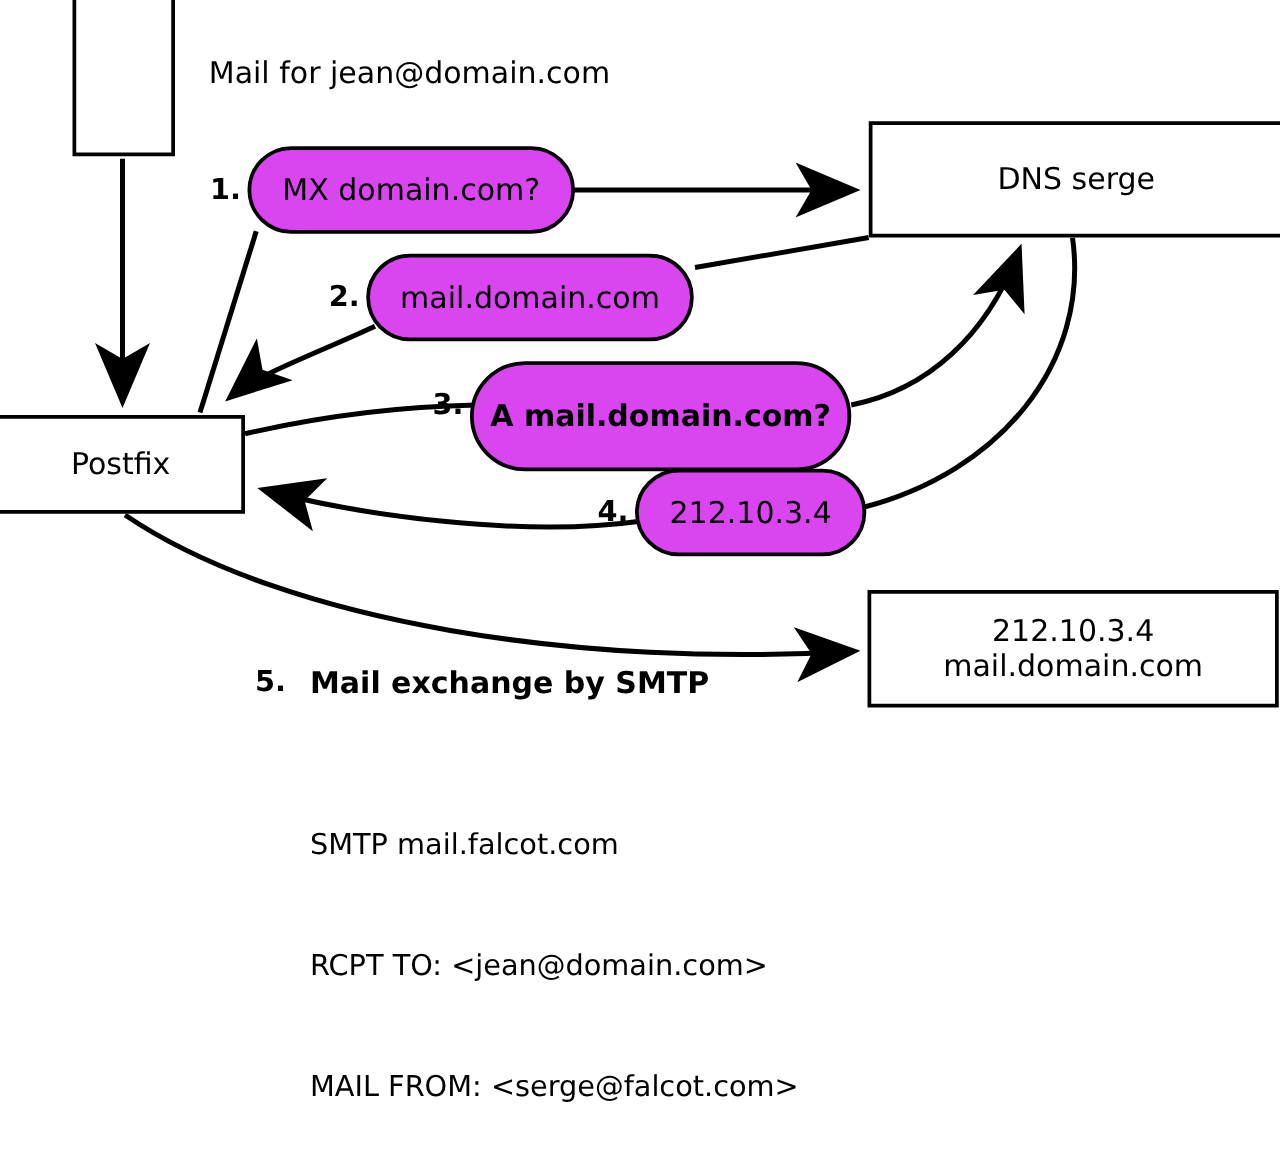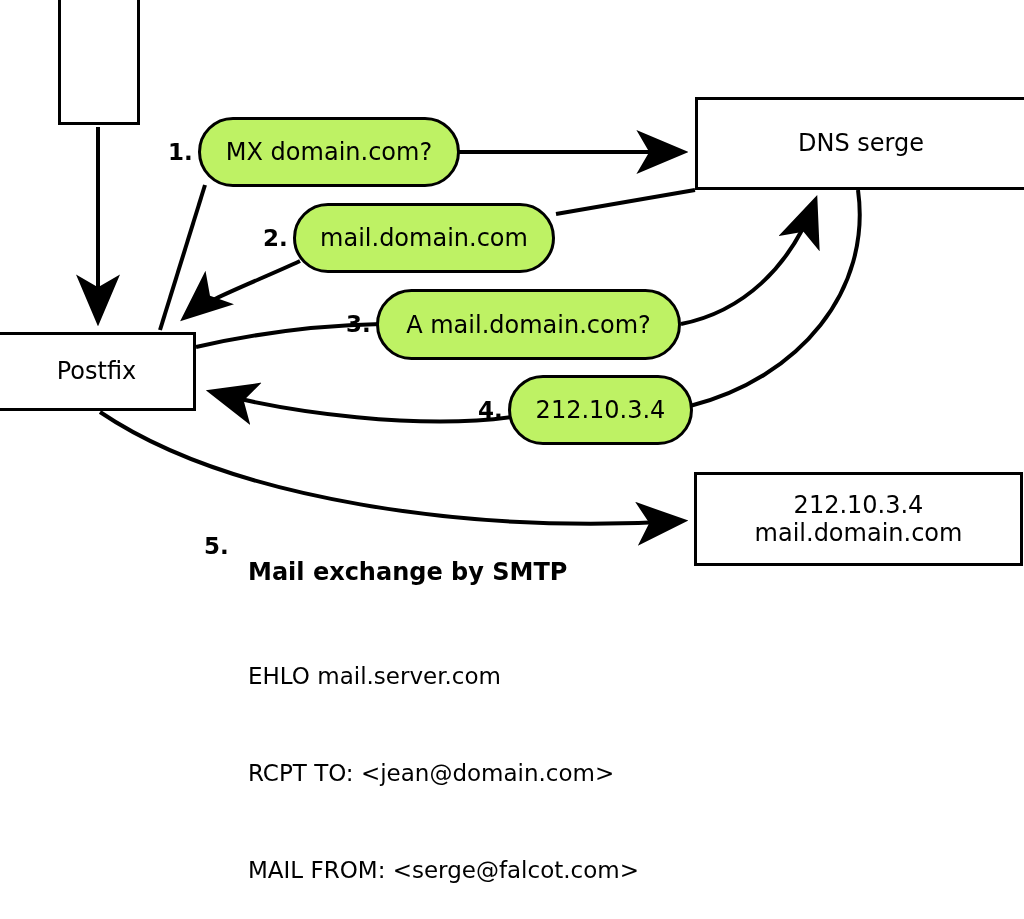--- a/index.html
+++ b/index.html
@@ -34,21 +34,21 @@
     align-items: center;
     justify-content: center;
     text-align: center;
     line-height: 1.18;
   }
   .node.rect { border-radius: 0; }
   .bubble {
     position: absolute;
     box-sizing: border-box;
     border: 3px solid #000000;
-    background: #bef264;
+    background: #d946ef;
     border-radius: 999px;
     display: flex;
     align-items: center;
     justify-content: center;
     text-align: center;
     z-index: 4;
   }
   .label {
     position: absolute;
     white-space: pre;
@@ -106,46 +106,47 @@
 
   <div class="node rect" style="left:695px; top:97px; width:332px; height:93px;">
     <span class="t24">DNS serge</span>
   </div>
 
   <div class="node rect" style="left:694px; top:472px; width:329px; height:94px;">
     <span class="t24">212.10.3.4</span>
     <span class="t24">mail.domain.com</span>
   </div>
 
+  <div class="label t24" style="left:167px; top:44px;">Mail for jean@domain.com</div>
 
   <div class="bubble" style="left:198px; top:117px; width:262px; height:70px;">
     <span class="t24">MX domain.com?</span>
   </div>
   <div class="step-num t23" style="left:168px; top:139px;">1.</div>
 
   <div class="bubble" style="left:293px; top:203px; width:262px; height:70px;">
     <span class="t24">mail.domain.com</span>
   </div>
   <div class="step-num t23" style="left:263px; top:225px;">2.</div>
 
-  <div class="bubble" style="left:376px; top:289px; width:305px; height:71px;">
+  <div class="bubble" style="left:376px; top:289px; width:305px; height:88px;font-weight:bold;">
     <span class="t24">A mail.domain.com?</span>
   </div>
   <div class="step-num t23" style="left:346px; top:311px;">3.</div>
 
   <div class="bubble" style="left:508px; top:375px; width:185px; height:70px;">
     <span class="t24">212.10.3.4</span>
   </div>
   <div class="step-num t23" style="left:478px; top:397px;">4.</div>
 
   <div class="step-num t23" style="left:204px; top:533px;">5.</div>
-  <div class="label t24" style="left:248px; top:532px; font-weight:bold;margin-top:26px;">Mail exchange by SMTP</div>
+  <div class="label t24" style="left:248px; top:532px; font-weight:bold;">Mail exchange by SMTP</div>
 
   <div class="transcript t23" style="left:248px; top:595px;">
-    <div>EHLO mail.server.com</div>
+    <div>SMTP mail.falcot.com</div>
     <div>RCPT TO: &lt;jean@domain.com&gt;</div>
     <div>MAIL FROM: &lt;serge@falcot.com&gt;</div>
     
     
     
     
     
     
     
   </div>

